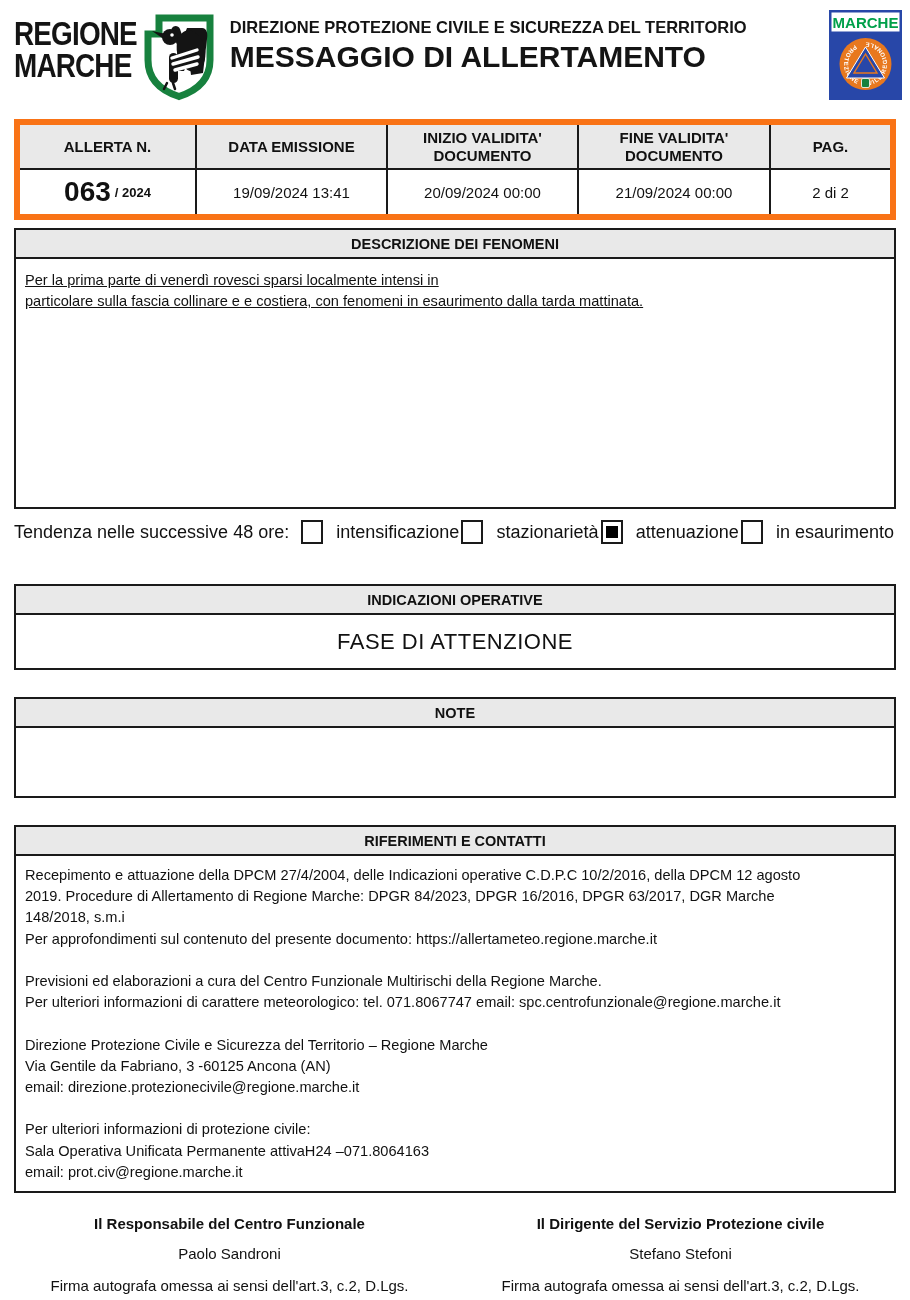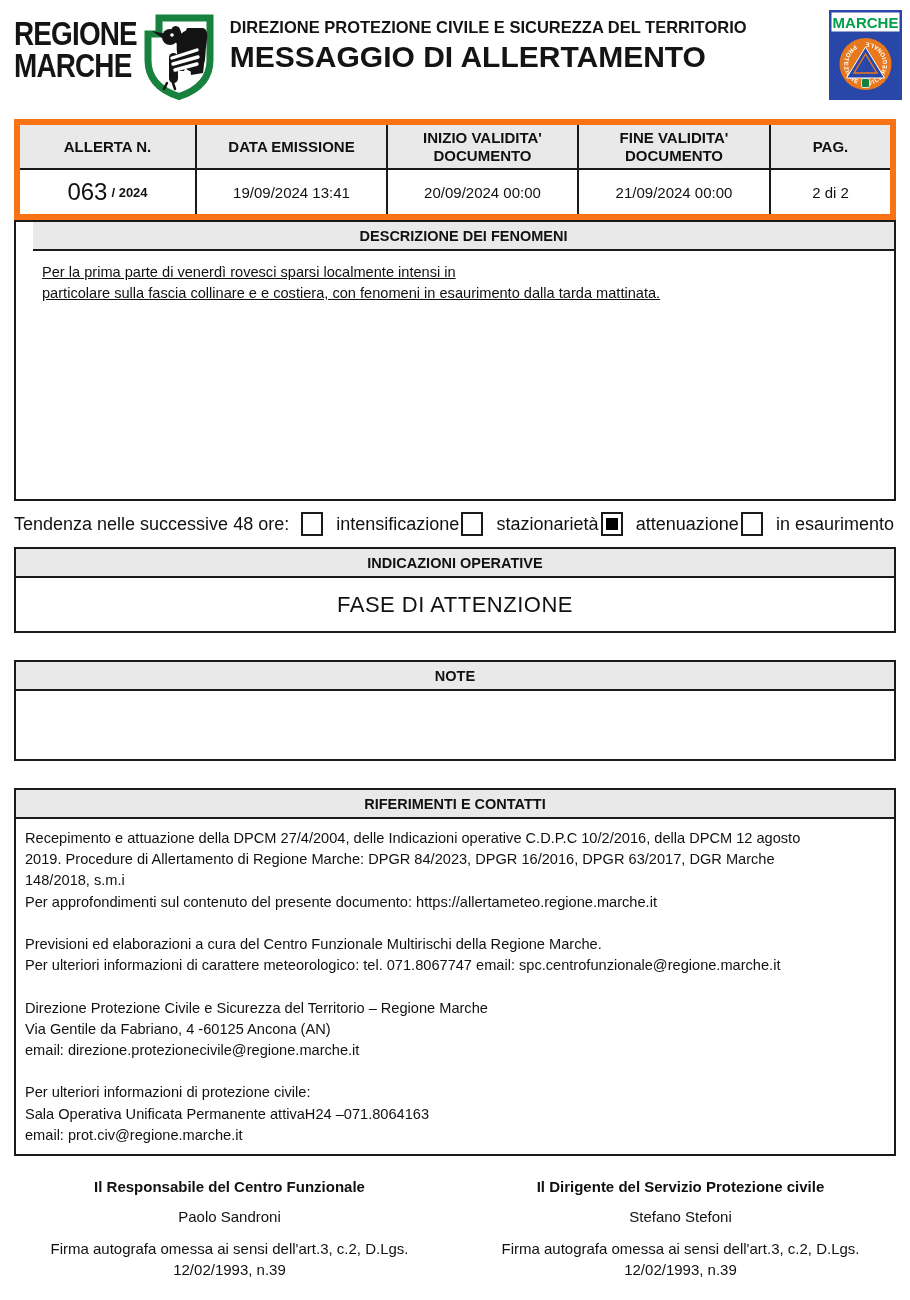--- a/index.html
+++ b/index.html
@@ -25,43 +25,43 @@
   .pc-logo { position:absolute; right:-6px; top:0; width:73px; height:90px; }
 
   
   .info-table { margin-top:13px; border:6px solid #f97316; display:grid;
     grid-template-columns:177px 191px 191px 192px auto; }
   .info-table .cell { border-right:2px solid #1a1a1a; display:flex; align-items:center; justify-content:center; text-align:center; }
   .info-table .cell:nth-child(5n) { border-right:none; }
   .info-table .th { background:#e9e9e9; border-bottom:2px solid #1a1a1a; height:45px;
     font-weight:700; font-size:15px; line-height:1.2; white-space:pre-line; }
   .info-table .td { height:44px; font-size:15px; }
-  .allerta-num { font-size:24px; font-weight:400; }
+  .allerta-num { font-size:28px; font-weight:700; }
   .allerta-year { font-size:13px; font-weight:700; margin-left:4px; }
 
   
   .box { border:2px solid #1a1a1a; margin-top:0; }
   .box-header { background:#e9e9e9; border-bottom:2px solid #1a1a1a; height:29px;
     display:flex; align-items:center; justify-content:center;
     font-weight:700; font-size:14.5px; }
   .box-body { font-size:14.6px; line-height:21px; }
 
-  .desc-box { margin-top:0;padding-left:17px; }
+  .desc-box { margin-top:8px; }
   .desc-body { height:248px; padding:11px 10px 0 9px;text-decoration:underline; }
 
   
   .tendenza { display:flex; align-items:center; margin-top:11px; padding:0 2px 0 0; font-size:18px; }
   .tendenza-label { white-space:nowrap; }
   .tendenza-opts { display:flex; flex:1; justify-content:space-between; margin-left:12px;align-items:flex-end; }
   .opt { display:flex; align-items:center; }
   .cb { width:22px; height:24px; border:2px solid #1a1a1a; position:relative; background:#fff; flex:0 0 auto; }
   .cb[data-checked="true"]::after { content:""; position:absolute; left:3px; top:4px; right:3px; bottom:4px; background:#000; }
   .opt-label { margin-left:13px; white-space:nowrap; }
 
-  .ind-box { margin-top:11px; }
+  .ind-box { margin-top:40px; }
   .ind-body { height:53px; display:flex; align-items:center; justify-content:center;
     font-size:22px; letter-spacing:0.5px; }
 
   .note-box { margin-top:27px; }
   .note-body { height:68px; padding:8px; }
 
   .rif-box { margin-top:27px; }
   .rif-body { padding:9px 10px 8px 9px; }
   .ref-line { min-height:21.2px; font-size:14.6px; line-height:21.2px; }
 
@@ -187,21 +187,21 @@
     <div class="box-body rif-body">
       <div class="ref-line">Recepimento e attuazione della DPCM 27/4/2004, delle Indicazioni operative C.D.P.C 10/2/2016, della DPCM 12 agosto</div>
       <div class="ref-line">2019. Procedure di Allertamento di Regione Marche: DPGR 84/2023, DPGR 16/2016, DPGR 63/2017, DGR Marche</div>
       <div class="ref-line">148/2018, s.m.i</div>
       <div class="ref-line">Per approfondimenti sul contenuto del presente documento: https://allertameteo.regione.marche.it</div>
       <div class="ref-line"></div>
       <div class="ref-line">Previsioni ed elaborazioni a cura del Centro Funzionale Multirischi della Regione Marche.</div>
       <div class="ref-line">Per ulteriori informazioni di carattere meteorologico: tel. 071.8067747 email: spc.centrofunzionale@regione.marche.it</div>
       <div class="ref-line"></div>
       <div class="ref-line">Direzione Protezione Civile e Sicurezza del Territorio – Regione Marche</div>
-      <div class="ref-line">Via Gentile da Fabriano, 4 -60125 Ancona (AN)</div>
+      <div class="ref-line">Via Gentile da Fabriano, 3 -60125 Ancona (AN)</div>
       <div class="ref-line">email: direzione.protezionecivile@regione.marche.it</div>
       <div class="ref-line"></div>
       <div class="ref-line">Per ulteriori informazioni di protezione civile:</div>
       <div class="ref-line">Sala Operativa Unificata Permanente attivaH24 –071.8064163</div>
       <div class="ref-line">email: prot.civ@regione.marche.it</div>
     </div>
   </div>
 
   <div class="signatures">
     <div class="sig">

